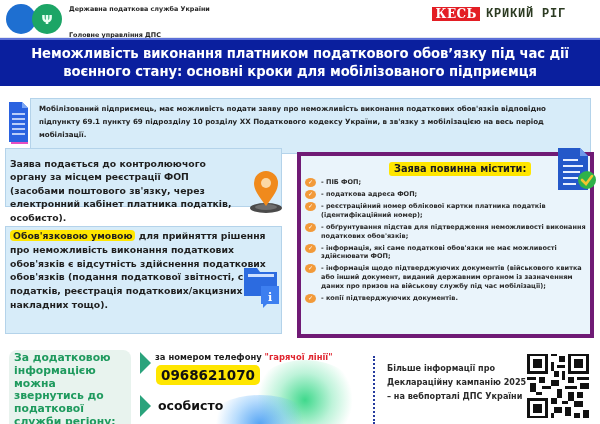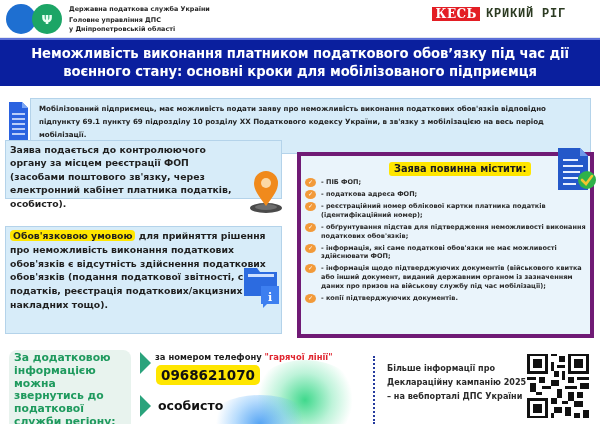--- a/index.html
+++ b/index.html
@@ -6,36 +6,36 @@
     html, body { width: 600px; height: 424px; overflow: hidden; background: #ffffff; }
     body { font-family: "DejaVu Sans", "Liberation Sans", sans-serif; color: #1b1b1b; position: relative; }
 
     
     .header { position: absolute; left: 0; top: 0; width: 600px; height: 38px; background: #ffffff; border-bottom: 1px solid #e4e8f0; }
     .logo-circles { position: absolute; left: 6px; top: 4px; width: 58px; height: 30px; }
     .circle-blue { position: absolute; left: 0; top: 0; width: 30px; height: 30px; border-radius: 50%; background: #1e6fd1; }
     .circle-green { position: absolute; left: 26px; top: 0; width: 30px; height: 30px; border-radius: 50%; background: #1ca566; display: flex; align-items: center; justify-content: center; }
     .trident { color: #e9fff2; font-size: 13px; font-weight: bold; line-height: 1; }
     .org-text { position: absolute; left: 69px; top: 5px; font-size: 6.4px; font-weight: bold; line-height: 9px; color: #1f1f1f; }
-    .org-text .line1 { margin-bottom: 2px; }
+    .org-text .line1 { margin-bottom: 17px; }
     .brand { position: absolute; right: 34px; top: 7px; display: flex; align-items: center; gap: 6px; }
     .brand-box { background: #e31e24; color: #fff; font-family: "DejaVu Serif", "Liberation Serif", serif; font-weight: bold; font-size: 12px; padding: 0 3px; line-height: 14px; letter-spacing: 0.5px; }
     .brand-text { color: #2c3b22; font-family: Liberation Mono, monospace; font-weight: bold; font-size: 12px; letter-spacing: 0.8px; line-height: 14px; }
 
     
     .title-band { position: absolute; left: 0; top: 38px; width: 600px; height: 48px; background: #0a1f9e; border-top: 2px solid #5b6fd8; display: flex; align-items: center; justify-content: center; text-align: center; }
     .title-text { color: #ffffff; font-weight: bold; font-size: 13.2px; line-height: 18px; letter-spacing: -0.1px; width: 590px; }
 
     
     .intro { position: absolute; left: 30px; top: 98px; width: 561px; height: 56px; background: #d7ecf9; border: 1px solid #b4d3ea; padding: 3px 8px 0 8px; font-size: 7.1px; font-weight: bold; line-height: 13px; color: #222; }
     .doc-icon-1 { position: absolute; left: 6px; top: 100px; width: 24px; height: 46px; }
 
     
     .box-left { position: absolute; background: #d7ecf9; border: 1px solid #b4d3ea; }
-    .box-a { left: 5px; top: 140px; width: 277px; height: 59px; padding: 2px 4px; }
+    .box-a { left: 5px; top: 148px; width: 277px; height: 59px; padding: 8px 4px; }
     .box-a .txt { font-size: 9.3px; font-weight: bold; line-height: 13.4px; color: #1e1e1e; width: 230px; }
     .pin { position: absolute; left: 248px; top: 168px; width: 36px; height: 46px; }
 
     .box-b { left: 5px; top: 226px; width: 277px; height: 108px; padding: 2px 4px; }
     .box-b .txt { font-size: 9.3px; font-weight: bold; line-height: 13.8px; color: #1e1e1e; }
     .hl-yellow { background: #ffe600; border-radius: 4px; padding: 0 3px; }
     .folder { position: absolute; left: 241px; top: 262px; width: 40px; height: 48px; }
 
     
     .box-right { position: absolute; left: 297px; top: 152px; width: 297px; height: 186px; background: #eaf4fb; border: 4px solid #701a75; }

